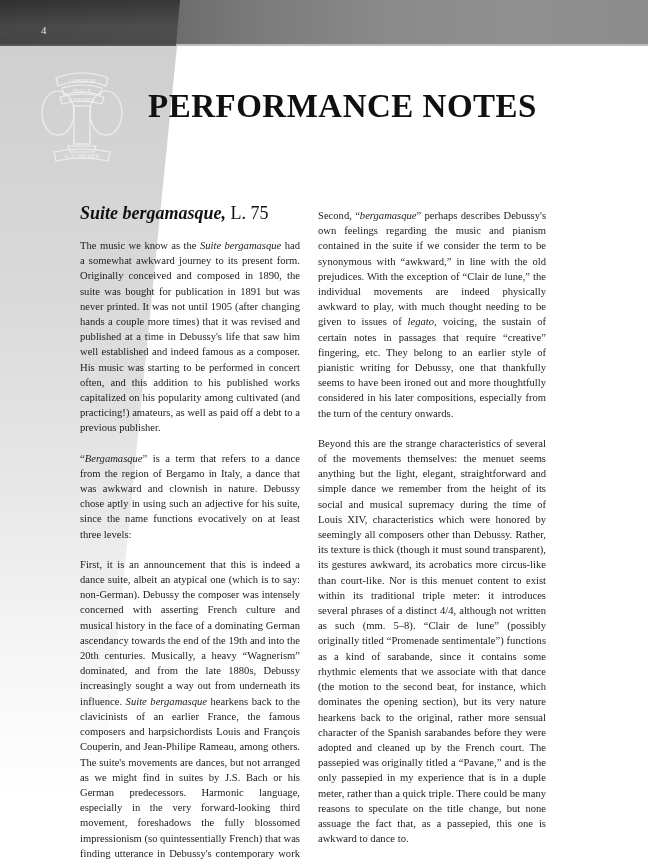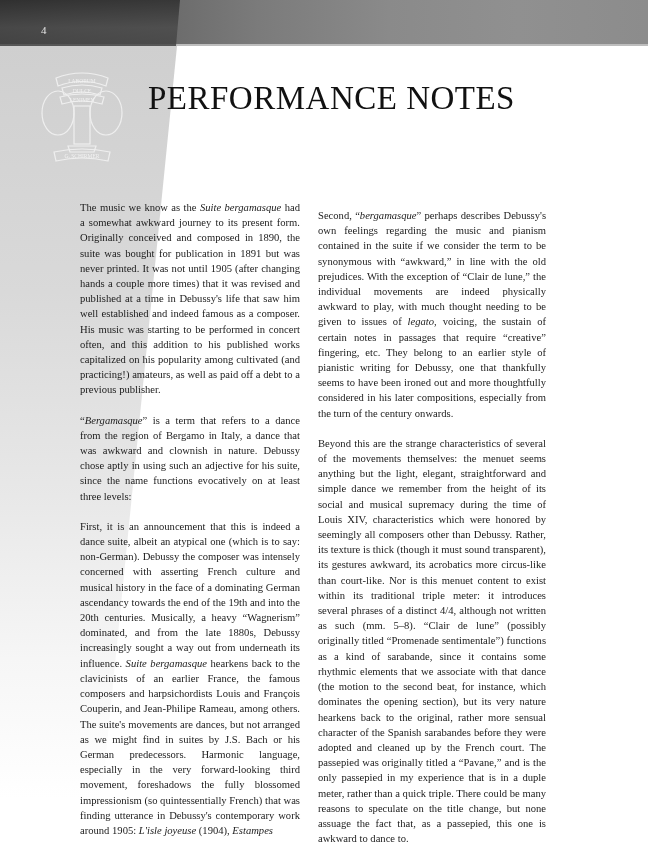--- a/index.html
+++ b/index.html
@@ -28,22 +28,22 @@
   }
   .side-panel {
     position: absolute; left: 0; top: 46px; width: 180px; height: 818px;
     background: linear-gradient(180deg, #cfcfcf 0%, #d9d9d9 30%, #e8e8e8 55%, #f6f6f6 75%, #ffffff 92%);
     clip-path: polygon(0 0, 177px 0, 95px 818px, 0 818px);
   }
   .crest {
     position: absolute; left: 40px; top: 68px; width: 84px; height: 100px;
   }
   .title {
-    position: absolute; left: 148px; top: 58px; font-size: 33px; letter-spacing: 0.5px;
-    color: #111; font-weight: normal;
+    position: absolute; left: 148px; top: 66px; font-size: 33px; letter-spacing: 0.5px;
+    color: #111; font-weight: bold;
   }
   .col { position: absolute; font-size: 10.6px; line-height: 15.2px; text-align: justify; }
   .col-left { left: 80px; top: 200px; width: 220px; }
   .col-right { left: 318px; top: 208px; width: 228px; }
   .section-heading {
     font-size: 18px; font-weight: bold; margin: 2px 0 14px 0; line-height: 22px; color: #111;
   }
   .section-heading .ital { font-style: italic; }
   .section-heading .num { font-weight: normal; }
   p { margin: 0 0 15px 0; }
@@ -73,20 +73,23 @@
     <text x="42" y="15">LABORUM</text>
     <text x="42" y="25">DULCE</text>
     <text x="42" y="34">LENIMEN</text>
     <text x="42" y="90">G. SCHIRMER</text>
   </g>
 </svg>
 
 <h1 class="title">PERFORMANCE NOTES</h1>
 
 <div class="col col-left">
+  <div class="section-heading">
+    <span class="ital">Suite bergamasque,</span><span class="num"> L. 75</span>
+  </div>
   <p>
     <span>The music we know as the </span><em>Suite bergamasque</em><span> had a somewhat awkward journey to its present form. Originally conceived and composed in 1890, the suite was bought for publication in 1891 but was never printed. It was not until 1905 (after changing hands a couple more times) that it was revised and published at a time in Debussy's life that saw him well established and indeed famous as a composer. His music was starting to be performed in concert often, and this addition to his published works capitalized on his popularity among cultivated (and practicing!) amateurs, as well as paid off a debt to a previous publisher.</span>
   </p>
   <p>
     <span>“</span><em>Bergamasque</em><span>” is a term that refers to a dance from the region of Bergamo in Italy, a dance that was awkward and clownish in nature. Debussy chose aptly in using such an adjective for his suite, since the name functions evocatively on at least three levels:</span>
   </p>
   <p>
     <span>First, it is an announcement that this is indeed a dance suite, albeit an atypical one (which is to say: non-German). Debussy the composer was intensely concerned with asserting French culture and musical history in the face of a dominating German ascendancy towards the end of the 19th and into the 20th centuries. Musically, a heavy “Wagnerism” dominated, and from the late 1880s, Debussy increasingly sought a way out from underneath its influence. </span><em>Suite bergamasque</em><span> hearkens back to the clavicinists of an earlier France, the famous composers and harpsichordists Louis and François Couperin, and Jean-Philipe Rameau, among others. The suite's movements are dances, but not arranged as we might find in suites by J.S. Bach or his German predecessors. Harmonic language, especially in the very forward-looking third movement, foreshadows the fully blossomed impressionism (so quintessentially French) that was finding utterance in Debussy's contemporary work around 1905: </span><em>L'isle joyeuse</em><span> (1904), </span><em>Estampes</em>
   </p>
 </div>

